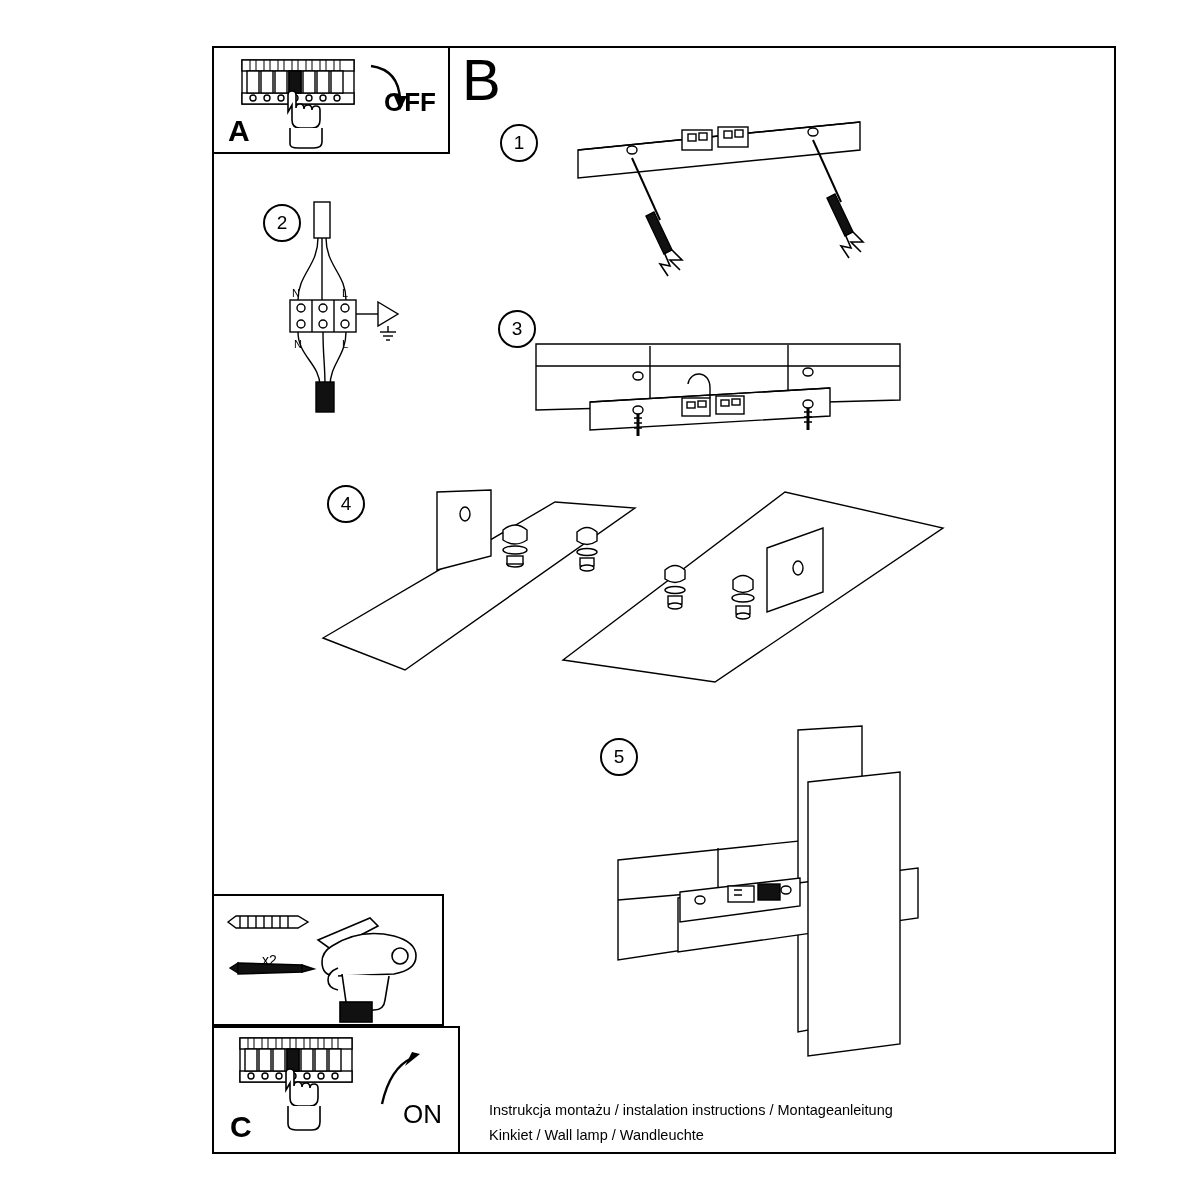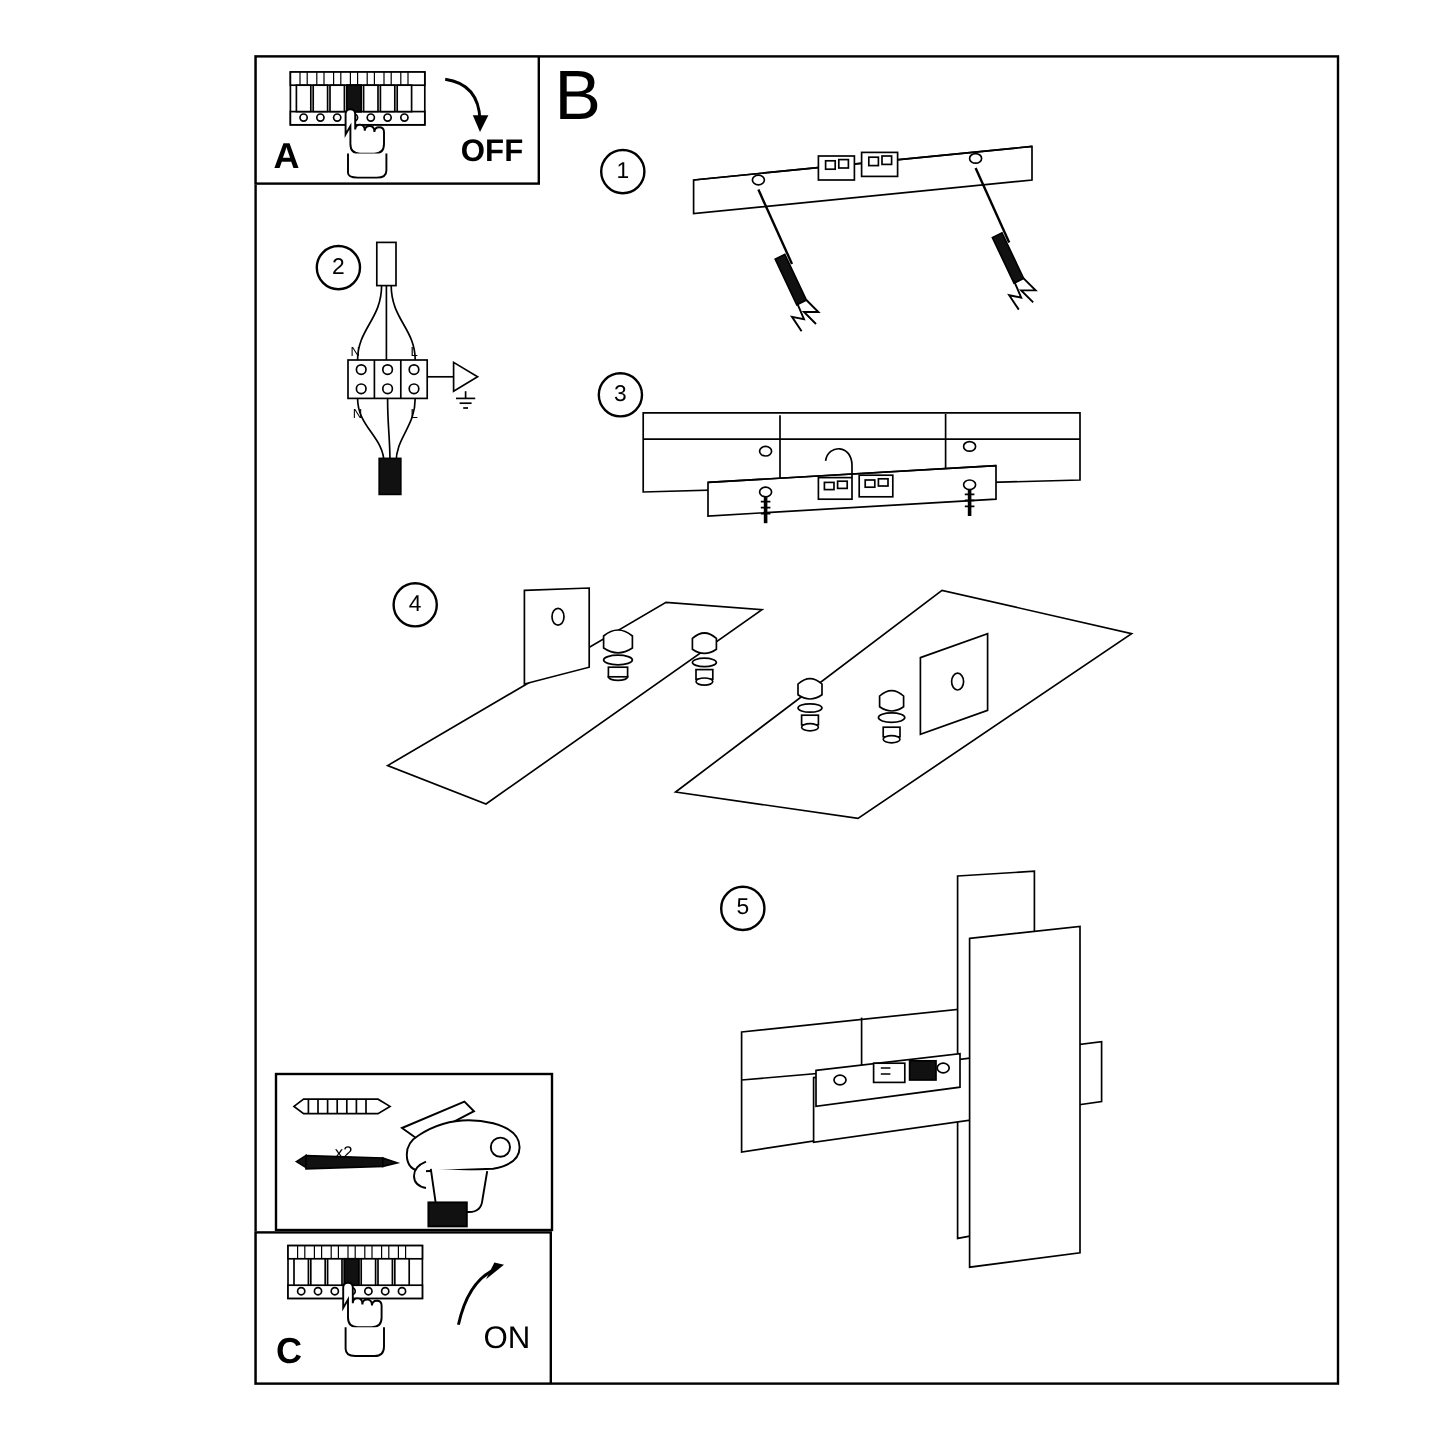--- a/index.html
+++ b/index.html
@@ -30,40 +30,40 @@
 
   
   #panel-a {
     left: 212px; top: 46px; width: 238px; height: 108px;
   }
   #panel-a .letter {
     position: absolute; left: 14px; bottom: 4px;
     font-size: 30px; font-weight: bold; letter-spacing: 0;
   }
   #panel-a .offlabel {
-    position: absolute; right: 12px; bottom: 11px;
+    position: absolute; right: 12px; bottom: 34px;
     font-size: 26px; font-weight: bold; margin-left: 12px;
   }
 
   
   #panel-c {
     left: 212px; top: 1026px; width: 248px; height: 128px;
   }
   #panel-c .letter {
     position: absolute; left: 16px; bottom: 8px;
     font-size: 30px; font-weight: bold;
   }
   #panel-c .onlabel {
     position: absolute; right: 16px; bottom: 22px;
     font-size: 26px; font-weight: normal;
   }
 
   
   #panel-tools {
-    left: 212px; top: 894px; width: 232px; height: 132px; margin-left: 17px;
+    left: 212px; top: 894px; width: 232px; height: 132px;
   }
   #panel-tools .x2 {
     position: absolute; left: 48px; top: 56px;
     font-size: 14px;
   }
 
   
   #big-b {
     left: 462px; top: 46px;
     font-size: 58px; font-weight: normal;
@@ -428,13 +428,15 @@
     <g>
       <path class="ln" stroke-width="2.4" d="M168 76 Q176 40 198 30" fill="none"></path>
       <polygon points="206,26 191,38 198,24" fill="#000"></polygon>
     </g>
   </svg>
   <div class="letter">C</div>
   <div class="onlabel">ON</div>
 </div>
 
 <div class="abs" id="caption">
+  <div>Instrukcja montażu / instalation instructions / Montageanleitung</div>
+  <div>Kinkiet / Wall lamp / Wandleuchte</div>
 </div>
 
 </body></html>

